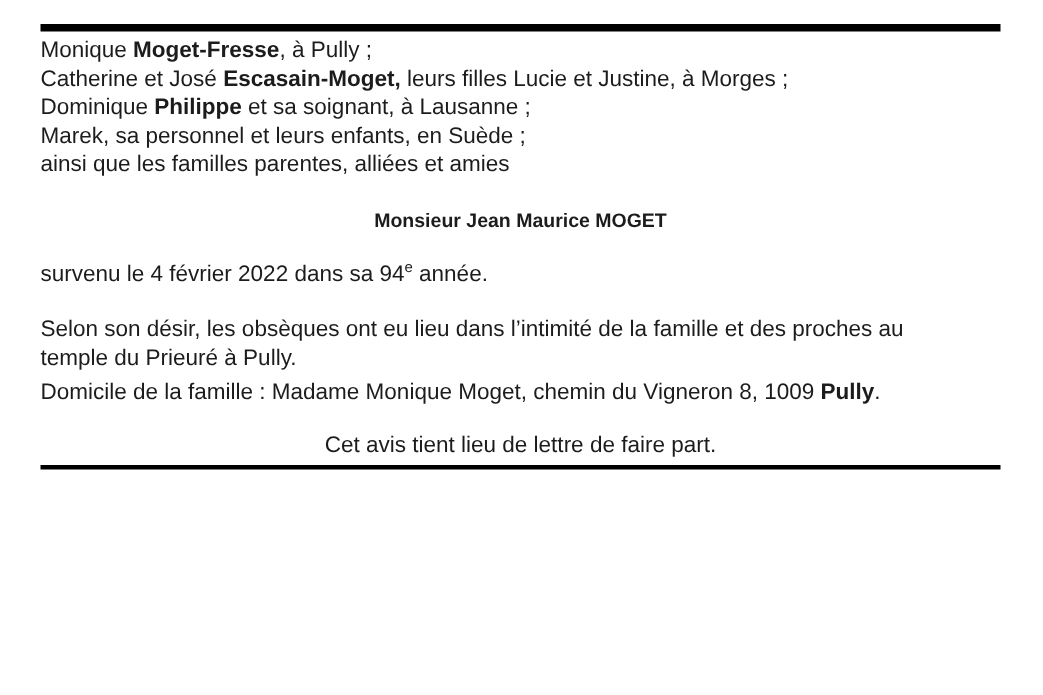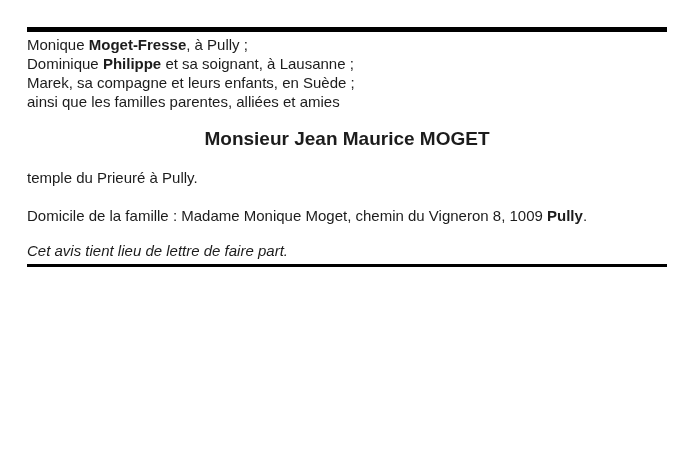--- a/index.html
+++ b/index.html
@@ -12,21 +12,21 @@
     width: 695px;
     height: 463px;
     background: #ffffff;
     font-family: "Liberation Sans", sans-serif;
     color: #1c1c1c;
     overflow: hidden;
   }
   .content {
     position: absolute;
     left: 27px;
-    top: 11px;
+    top: 0;
     width: 640px;
   }
   .rule-top {
     margin-top: 16px;
     height: 5px;
     background: #000000;
   }
   .rule-bottom {
     margin-top: 4px;
     height: 3px;
@@ -42,67 +42,69 @@
   .line {
     font-size: 15px;
     line-height: 19px;
     white-space: pre-wrap;
   }
   .b {
     font-weight: bold;
   }
   .deceased-title {
     margin-top: 17px;
-    font-size: 19px;
+    font-size: 13px;
     line-height: 22px;
     font-weight: bold;
     text-align: center;
   }
   .age-line {
     margin-top: 15px;
   }
   .thanks-block {
     margin-top: 14px;
   }
   .funeral-block {
     margin-top: 18px;
   }
   .domicile-line {
-    margin-top: 19px;
+    margin-top: 4px;
   }
   .footer-line {
     margin-top: 16px;
-    text-align: left;
-    font-style: italic;
+    text-align: center;
   }
   sup {
     font-size: 10px;
     line-height: 0;
   }
 </style>
 </head>
 <body>
 
 <div class="sheet">
   <div class="content">
 
     <div class="rule-top"></div>
 
     <div class="family-block">
       <p class="line"><span>Monique </span><span class="b">Moget-Fresse</span><span>, à Pully ;</span></p>
+      <p class="line"><span>Catherine et José </span><span class="b">Escasain-Moget,</span><span> leurs filles Lucie et Justine, à Morges ;</span></p>
       <p class="line"><span>Dominique </span><span class="b">Philippe</span><span> et sa soignant, à Lausanne ;</span></p>
-      <p class="line">Marek, sa compagne et leurs enfants, en Suède ;</p>
+      <p class="line">Marek, sa personnel et leurs enfants, en Suède ;</p>
       <p class="line">ainsi que les familles parentes, alliées et amies</p>
     </div>
 
     <p class="deceased-title">Monsieur Jean Maurice MOGET</p>
 
+    <p class="line age-line"><span>survenu le 4 février 2022 dans sa 94</span><sup>e</sup><span> année.</span></p>
 
 
     <div class="funeral-block">
+      <p class="line">Selon son désir, les obsèques ont eu lieu dans l’intimité de la famille et des proches au</p>
       <p class="line">temple du Prieuré à Pully.</p>
     </div>
 
     <p class="line domicile-line"><span>Domicile de la famille : Madame Monique Moget, chemin du Vigneron 8, 1009 </span><span class="b">Pully</span><span>.</span></p>
 
     <p class="line footer-line">Cet avis tient lieu de lettre de faire part.</p>
 
     <div class="rule-bottom"></div>
 
   </div>

